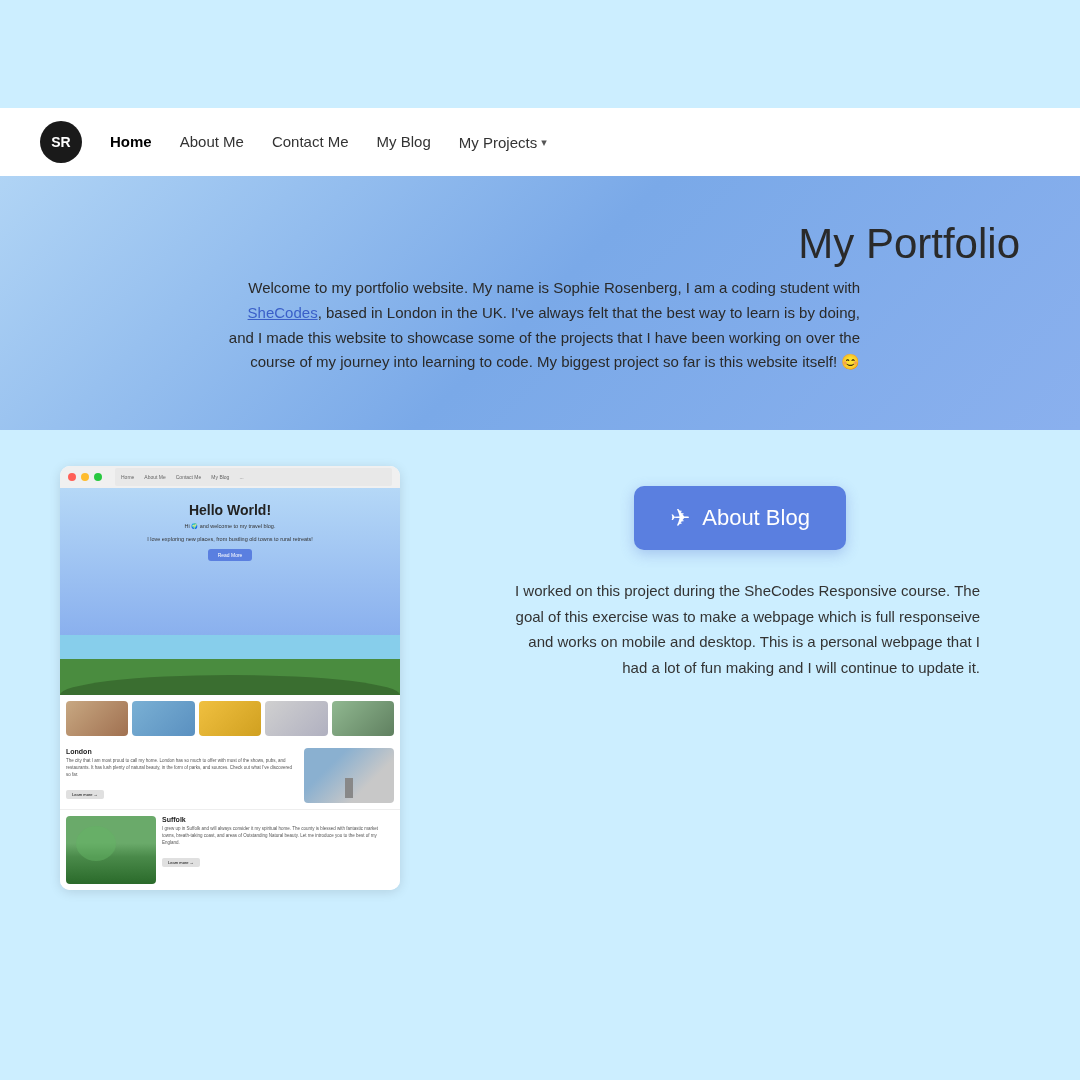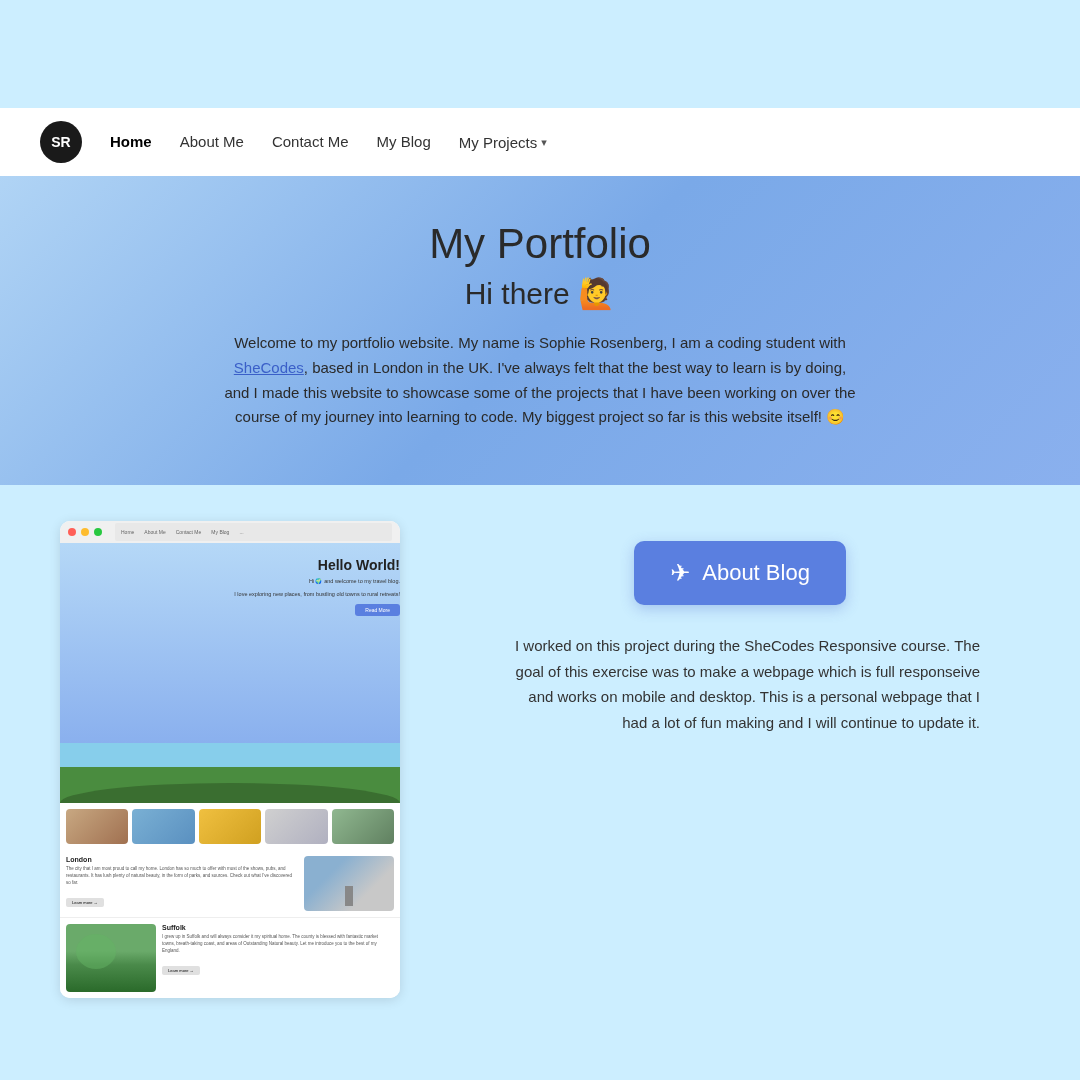--- a/index.html
+++ b/index.html
@@ -62,21 +62,21 @@
     }
     .dropdown-arrow {
       font-size: 11px;
       color: #555;
     }
 
     
     .hero {
       background: linear-gradient(135deg, #b0d4f5 0%, #7aa9e8 50%, #8ab0ee 100%);
       padding: 44px 60px 50px;
-      text-align: center;
+      text-align: right;
     }
     .hero h1 {
       font-size: 42px;
       font-weight: 400;
       color: #2a2a2a;
       margin-bottom: 8px;
     }
     .hero h2 {
       font-size: 30px;
       font-weight: 400;
@@ -138,24 +138,24 @@
       align-items: center;
       padding: 0 6px;
       gap: 10px;
       font-size: 6px;
       color: #666;
     }
 
     
     .preview-hero {
       background: linear-gradient(to bottom, #b5d8f7, #8ab0ee);
-      height: 200px;
+      height: 147px;
       display: flex;
       flex-direction: column;
-      align-items: flex-end;
+      align-items: center;
       justify-content: flex-start;
       padding-top: 14px;
       text-align: center;
     }
     .preview-hero h3 {
       font-size: 14px;
       font-weight: 700;
       color: #222;
       margin-bottom: 5px;
     }
@@ -348,21 +348,20 @@
       <span class="nav-dropdown">
         <span>My Projects</span>
         <span class="dropdown-arrow">▾</span>
       </span>
     </li>
   </ul>
 </nav>
 
 <section class="hero">
   <h1>My Portfolio</h1>
-  <h2>Hi there 🙋</h2>
   <p>
     <span>Welcome to my portfolio website. My name is Sophie Rosenberg, I am a coding student with </span><a href="#">SheCodes</a><span>, based in London in the UK. I've always felt that the best way to learn is by doing, and I made this website to showcase some of the projects that I have been working on over the course of my journey into learning to code. My biggest project so far is this website itself! 😊</span>
   </p>
 </section>
 
 <div class="main-content">
 
   <div class="preview-container">
 
     <div class="preview-top-bar">

